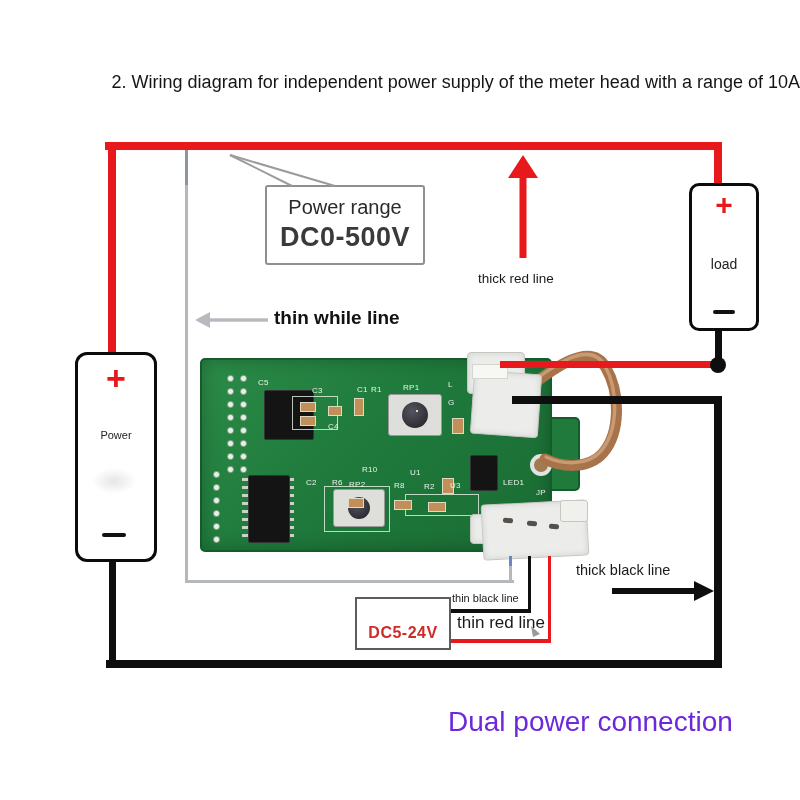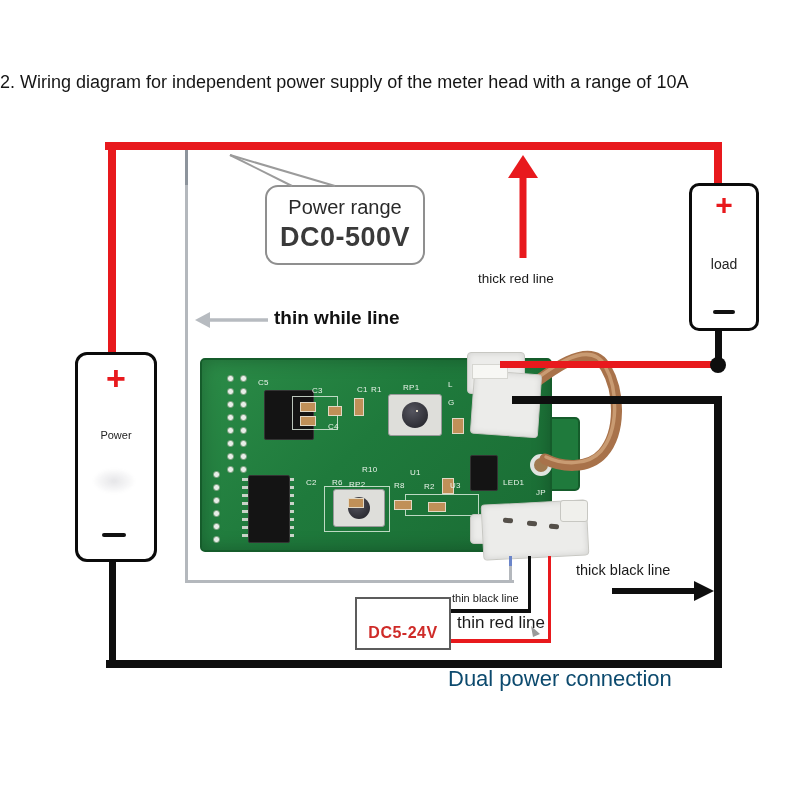--- a/index.html
+++ b/index.html
@@ -3,37 +3,37 @@
 <meta charset="utf-8">
 <style>
   html,body{margin:0;padding:0;background:#ffffff;}
   #stage{position:relative;width:800px;height:800px;background:#ffffff;overflow:hidden;
          font-family:"Liberation Sans","DejaVu Sans",sans-serif;color:#1a1a1a;}
   .abs{position:absolute;}
   .wire{position:absolute;}
   .lbl{position:absolute;white-space:nowrap;}
 
   
-  #title{left:0;right:0;top:72px;text-align:left;font-size:18px;color:#151515;}
-  #footer{left:448px;top:666px;font-size:22px;color:#0c4a6e;}
+  #title{left:0;right:0;top:72px;text-align:right;font-size:18px;color:#151515;}
+  #footer{left:448px;top:706px;font-size:28px;color:#6d28d9;}
 
   
   .red{background:#e8191d;}
   .black{background:#0e0e0e;}
   .gray{background:#b4b8bd;}
 
   
   .batt{position:absolute;background:#fff;border:3.5px solid #0b0b0b;}
   .batt .plus{position:absolute;left:0;right:0;text-align:center;color:#e8191d;font-weight:bold;}
   .batt .name{position:absolute;left:0;right:0;text-align:center;color:#222;}
   .minusbar{position:absolute;background:#111;border-radius:2px;}
 
   
   #callout-box{left:265px;top:185px;width:156px;height:76px;background:#fff;
-               border:2px solid #8f8f8f;border-radius:13px;text-align:center;}
+               border:2px solid #8f8f8f;border-radius:3px;text-align:center;}
   #callout-box .l1{margin-top:9px;font-size:20px;color:#2a2a2a;}
   #callout-box .l2{margin-top:3px;font-size:27px;font-weight:bold;color:#3a3a3a;letter-spacing:.5px;}
 
   
   #dc-box{left:355px;top:597px;width:92px;height:49px;background:#fff;border:2px solid #5c5c5c;}
   #dc-box span{position:absolute;left:0;right:0;bottom:6px;text-align:center;
                font-size:16px;font-weight:bold;color:#cf2b28;letter-spacing:.5px;}
 
   
   #pcb{left:200px;top:358px;width:348px;height:190px;border-radius:5px;

